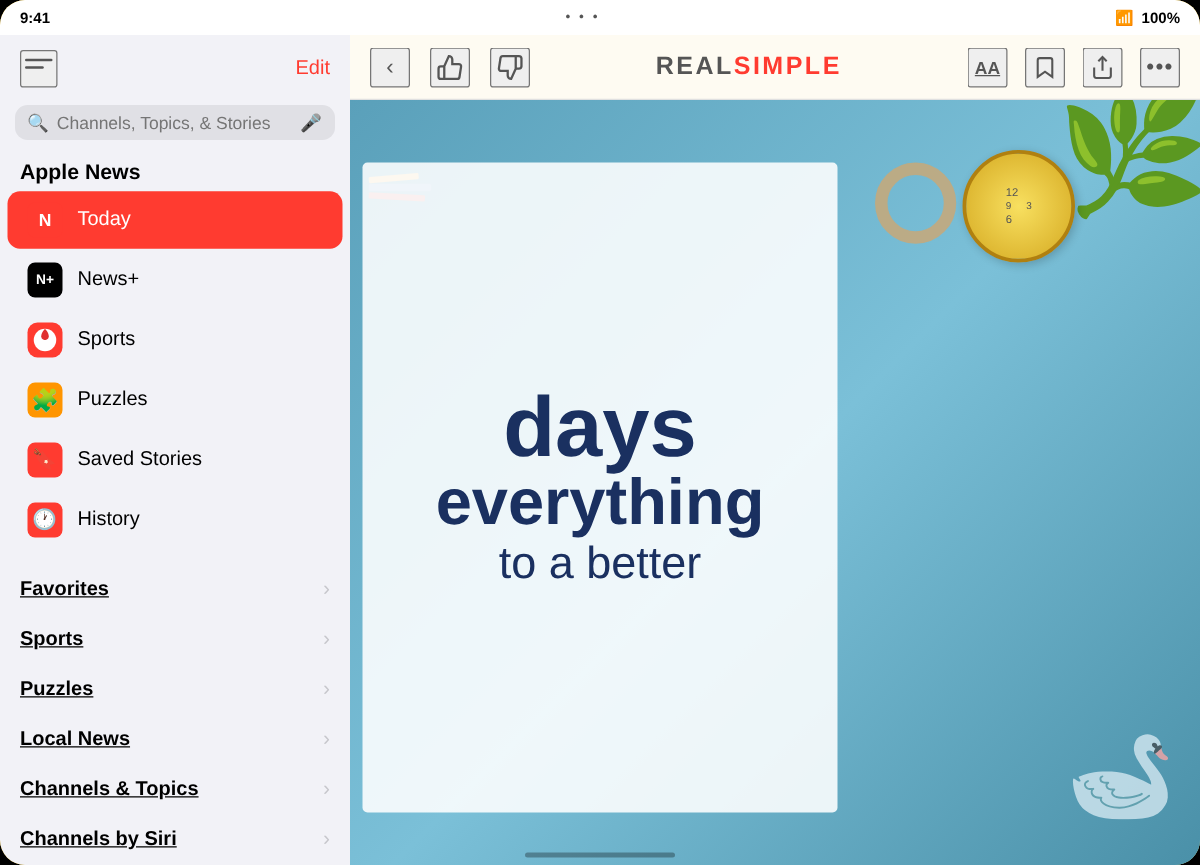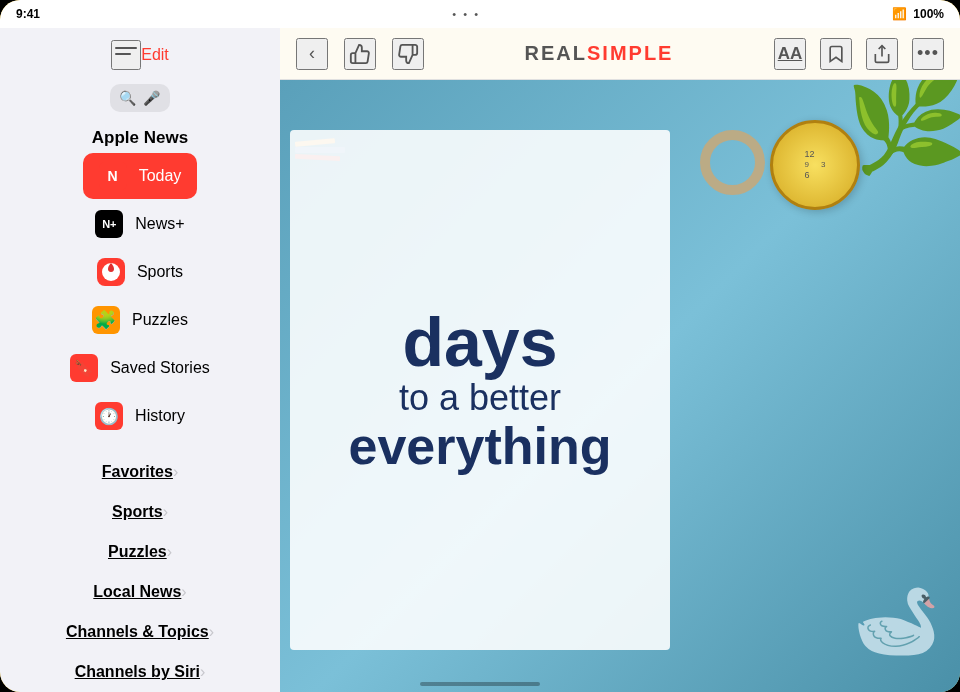--- a/index.html
+++ b/index.html
@@ -54,21 +54,20 @@
 
     
     .sidebar {
       width: 280px;
       min-width: 280px;
       background: #f2f2f7;
       display: flex;
       flex-direction: column;
       height: 100%;
       overflow-y: auto;
-      align-items: center;
     }
 
     .sidebar-header {
       display: flex;
       align-items: center;
       justify-content: space-between;
       padding: 12px 16px 8px;
       background: #f2f2f7;
     }
     .sidebar-toggle-btn {
@@ -424,20 +423,21 @@
           <div class="sidebar-toggle-icon">
             <span></span>
               <span></span>
           </div>
         </button>
         <button class="edit-btn">Edit</button>
       </div>
 
       <div class="search-bar">
         <span class="search-icon-wrap">🔍</span>
+        <input class="search-input" type="text" placeholder="Channels, Topics, &amp; Stories" style="">
         <span class="mic-icon">🎤</span>
       </div>
 
       <div class="section-title">Apple News</div>
 
       <div class="nav-item active">
         <div class="nav-icon icon-today" style="color:#fff;font-size:14px;font-weight:700;">N</div>
         <span class="nav-label">Today</span>
       </div>
 
@@ -522,21 +522,21 @@
                 <path d="M17 2h2.67A2.31 2.31 0 0 1 22 4v7a2.31 2.31 0 0 1-2.33 2H17"></path>
               </svg>
           </button>
         </div>
 
         <div class="publication-title">
           <span class="pub-real">REAL</span><span class="pub-simple">SIMPLE</span>
         </div>
 
         <div class="toolbar-right">
-          <button class="toolbar-btn" style="font-size:17px;font-weight:600;color:#555;text-decoration:underline;">AA</button>
+          <button class="toolbar-btn" style="font-size:14px;font-weight:600;color:#555;text-decoration:underline;">AA</button>
           <button class="toolbar-btn">
             <svg width="20" height="22" viewBox="0 0 24 24" fill="none" stroke="#555" stroke-width="2">
                 <path d="M19 21l-7-5-7 5V5a2 2 0 0 1 2-2h10a2 2 0 0 1 2 2z"></path>
               </svg>
           </button>
           <button class="toolbar-btn">
             <svg width="20" height="22" viewBox="0 0 24 24" fill="none" stroke="#555" stroke-width="2">
                 <path d="M4 12v8a2 2 0 0 0 2 2h12a2 2 0 0 0 2-2v-8"></path>
                 <polyline points="16 6 12 2 8 6"></polyline>
                 <line x1="12" y1="2" x2="12" y2="15"></line>
@@ -569,22 +569,22 @@
           <div style="position:absolute;top:60px;left:15px;width:60px;height:150px;">
             <div style="width:40px;height:5px;background:#e8c080;margin-bottom:2px;border-radius:1px;transform:rotate(-5deg);"></div>
             <div style="width:50px;height:6px;background:#80a8d0;margin-bottom:2px;border-radius:1px;"></div>
             <div style="width:45px;height:5px;background:#d08080;margin-bottom:2px;border-radius:1px;transform:rotate(3deg);"></div>
           </div>
 
           <div class="white-card">
 
 
             <div class="headline-30" style="font-size:68px;font-weight:900;color:#1a3060;text-align:center;line-height:1;">days</div>
+            <div style="font-size:52px;font-weight:900;color:#1a3060;text-align:center;line-height:1;">everything</div>
             <div style="font-size:36px;font-weight:400;color:#1a3060;text-align:center;line-height:1.2;">to a better</div>
-            <div style="font-size:52px;font-weight:900;color:#1a3060;text-align:center;line-height:1;">everything</div>
           </div>
 
           <div style="position:absolute;bottom:30px;right:20px;font-size:70px;opacity:0.75;transform:scaleX(-1);">🦢</div>
 
 
         </div>
       </div>
 
     </div>
 

